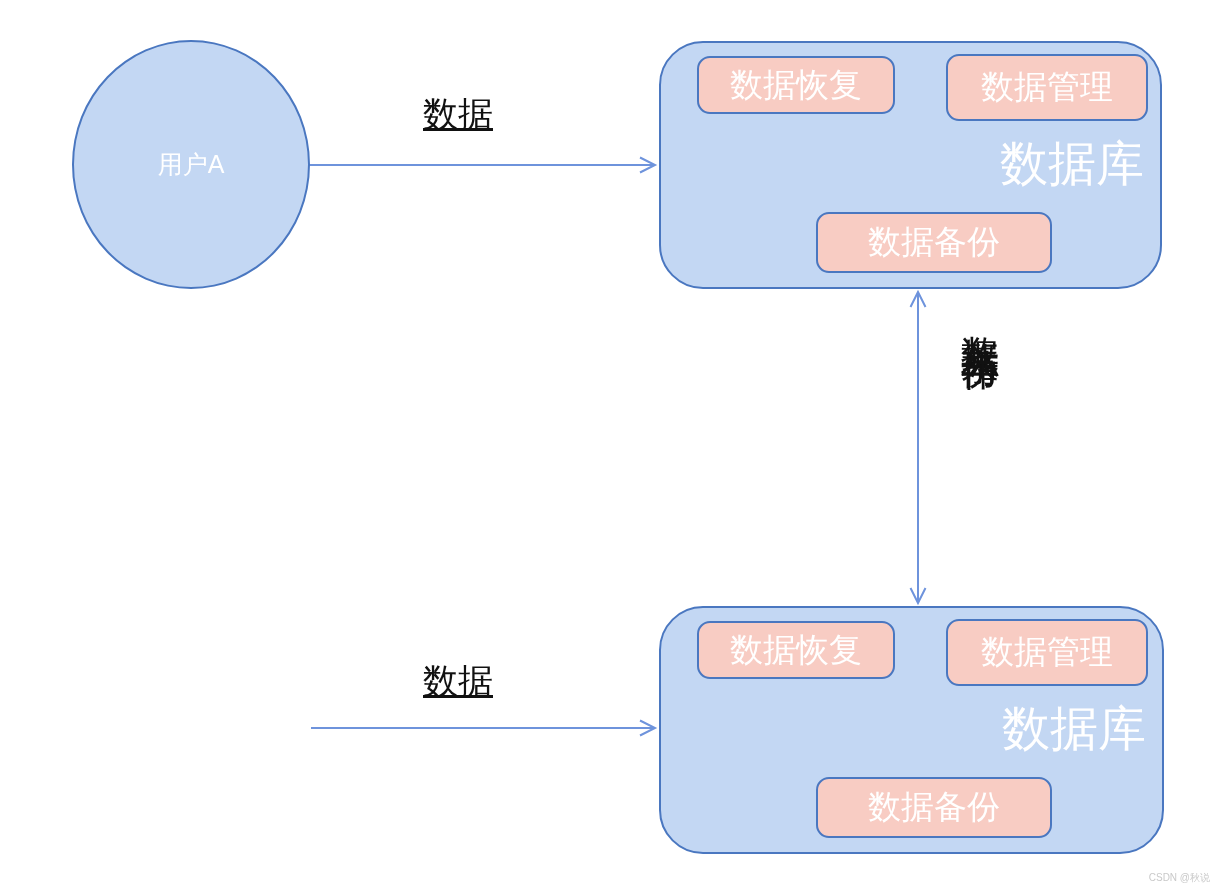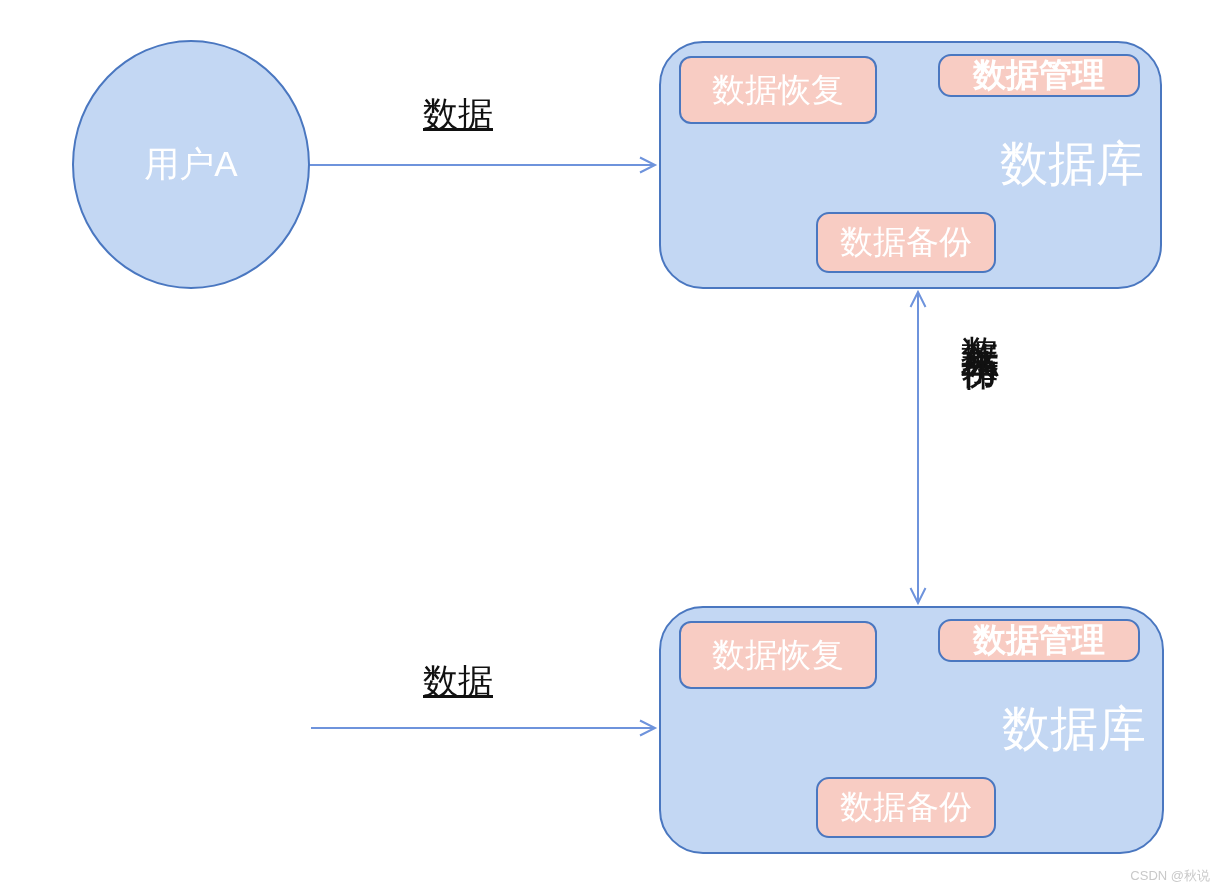--- a/index.html
+++ b/index.html
@@ -15,21 +15,21 @@
 
   .ellipse-node {
     position: absolute;
     background: var(--node-fill);
     border: 2px solid var(--node-border);
     border-radius: 50%;
     display: flex;
     align-items: center;
     justify-content: center;
     color: var(--node-text);
-    font-size: 35px;
+    font-size: 25px;
     box-sizing: border-box;
   }
   .user-a { left: 72px; top: 40px; width: 238px; height: 249px; }
   .user-b { left: 75px; top: 604px; width: 236px; height: 246px; }
 
   .db-node {
     position: absolute;
     background: var(--node-fill);
     border: 2.5px solid var(--node-border);
     border-radius: 44px;
@@ -44,23 +44,23 @@
     border: 2.5px solid var(--pink-border);
     border-radius: 13px;
     display: flex;
     align-items: center;
     justify-content: center;
     color: var(--node-text);
     font-size: 33px;
     box-sizing: border-box;
     white-space: nowrap;
   }
-  .module-recovery   { left: 18px;  top: 13px;  width: 198px; height: 68px; border-radius: 12px; }
-  .module-management { left: 277px; top: 11px;  width: 202px; height: 43px; font-weight: bold; }
-  .module-backup     { left: 155px; top: 169px; width: 180px; height: 61px; }
+  .module-recovery   { left: 36px;  top: 13px;  width: 198px; height: 58px; }
+  .module-management { left: 285px; top: 11px;  width: 202px; height: 67px; }
+  .module-backup     { left: 155px; top: 169px; width: 236px; height: 61px; }
 
   .db-title {
     position: absolute;
     left: 0; right: 16px;
     top: 100px;
     text-align: right;
     color: var(--node-text);
     font-size: 48px;
     line-height: 42px;
   }
@@ -94,21 +94,21 @@
     top: 395px;
     color: var(--watermark);
     font-size: 37px;
     white-space: nowrap;
   }
   .watermark-corner {
     position: absolute;
     right: 12px;
     bottom: 7px;
     color: var(--corner-watermark);
-    font-size: 13px;
+    font-size: 10px;
     white-space: nowrap;
   }
 </style>
 </head>
 <body>
 
 <div class="canvas">
 
   <svg class="arrow-layer" viewBox="0 0 1222 892" xmlns="http://www.w3.org/2000/svg">
 

